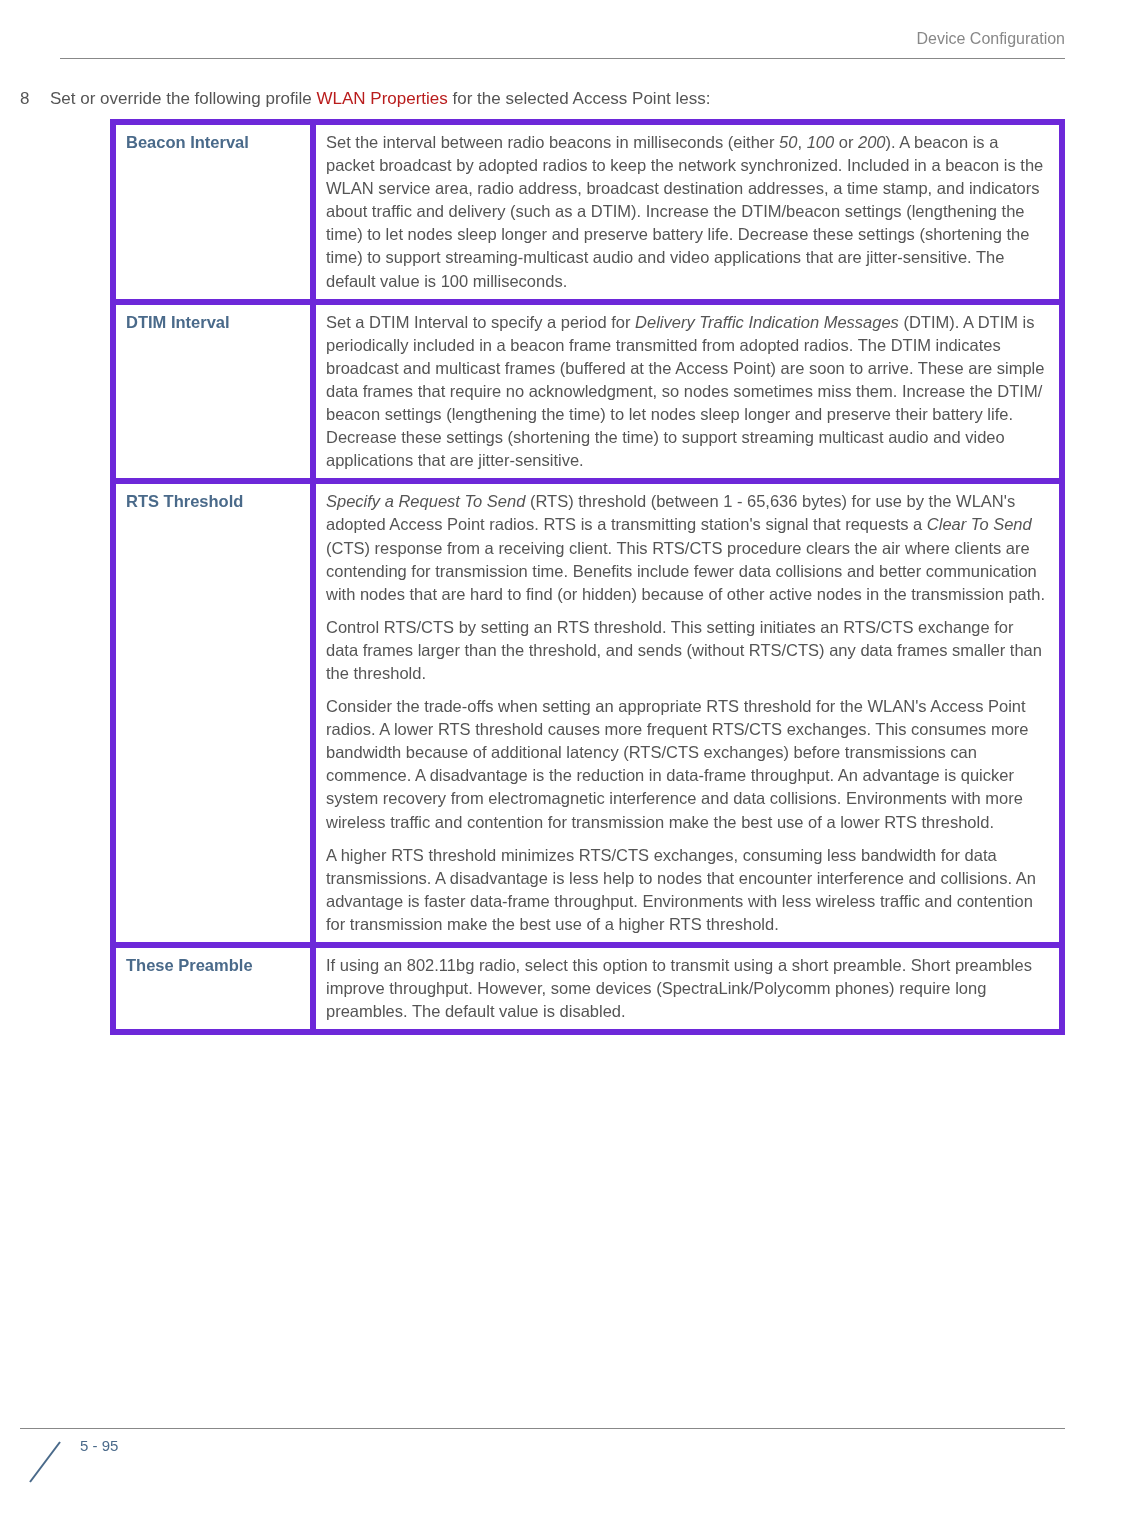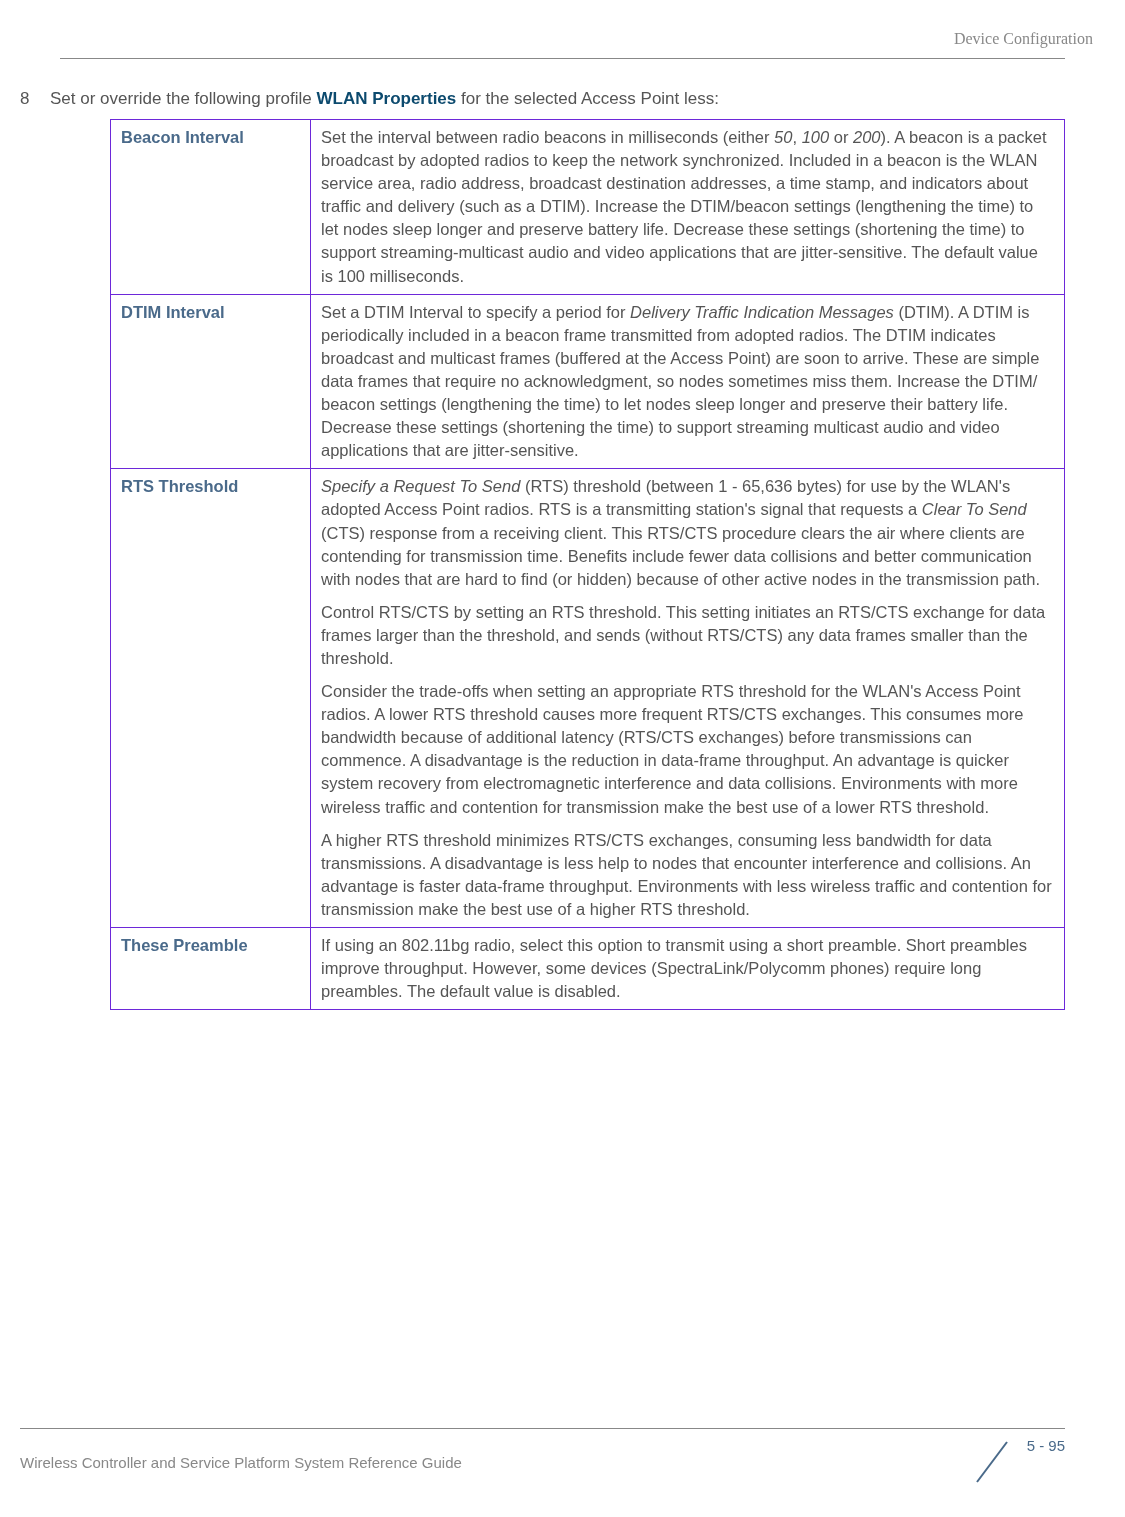--- a/index.html
+++ b/index.html
@@ -12,25 +12,24 @@
       font-family: "Helvetica Neue", Helvetica, Arial, sans-serif;
       background: #fff;
       width: 1125px;
       height: 1517px;
       position: relative;
       color: #333;
     }
     
     .header {
       text-align: right;
-      padding: 30px 32px 10px 60px;
+      padding: 30px 60px 10px 60px;
       color: #888;
       font-size: 16px;
       font-weight: 300;
-      font-family: Liberation Serif, serif;
     }
     
     .header-line {
       border-bottom: 1px solid #888;
       margin: 0 60px 30px 60px;
     }
     
     .content {
       padding: 0 60px 0 20px;
     }
@@ -46,33 +45,33 @@
       display: inline-block;
       width: 30px;
       vertical-align: top;
     }
     
     .instruction .text {
       display: inline;
     }
     
     .instruction .bold {
-      font-weight: bold;
-      color: #0c4a6e;
+      font-weight: normal;
+      color: #b91c1c;
     }
     
     .properties-table {
       margin-left: 90px;
       border-collapse: collapse;
       width: calc(100% - 90px);
       border: 1px solid #999;
     }
     
     .properties-table td {
-      border: 1px solid #6d28d9;
+      border: 6px solid #6d28d9;
       padding: 6px 10px;
       vertical-align: top;
       font-size: 16.5px;
       line-height: 1.4;
       color: #555;
       font-weight: 300;
     }
     
     .properties-table td:first-child {
       width: 200px;
@@ -168,21 +167,20 @@
             <p><span>If using an 802.11bg radio, select this option to transmit using a short preamble. Short preambles improve throughput. However, some devices (SpectraLink/Polycomm phones) require long preambles. The default value is disabled.</span></p>
           </td>
         </tr>
       </tbody>
   </table>
 </div>
 
 <div class="footer">
   <div class="footer-line"></div>
   <div class="footer-content">
-    <span>Wireless Controller and Service Platform System Reference Guide</span>
     <span class="page-number">
       <svg viewBox="0 0 50 50">
         <line x1="10" y1="45" x2="40" y2="5" stroke="#4a6a8a" stroke-width="2"></line>
       </svg>
       <span>5 - 95</span>
     </span>
   </div>
 </div>
 
 </body></html>

